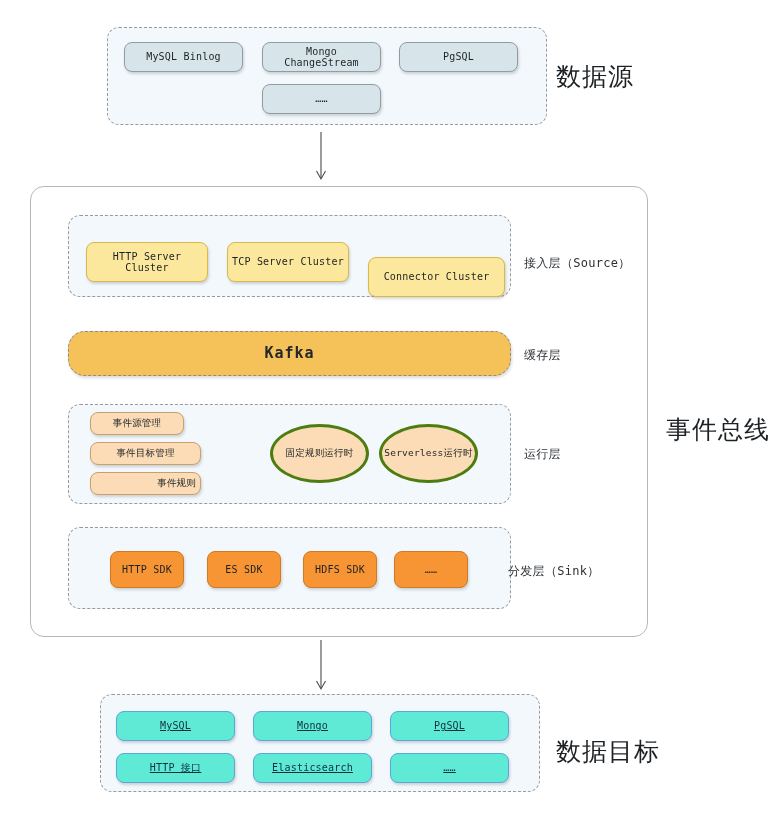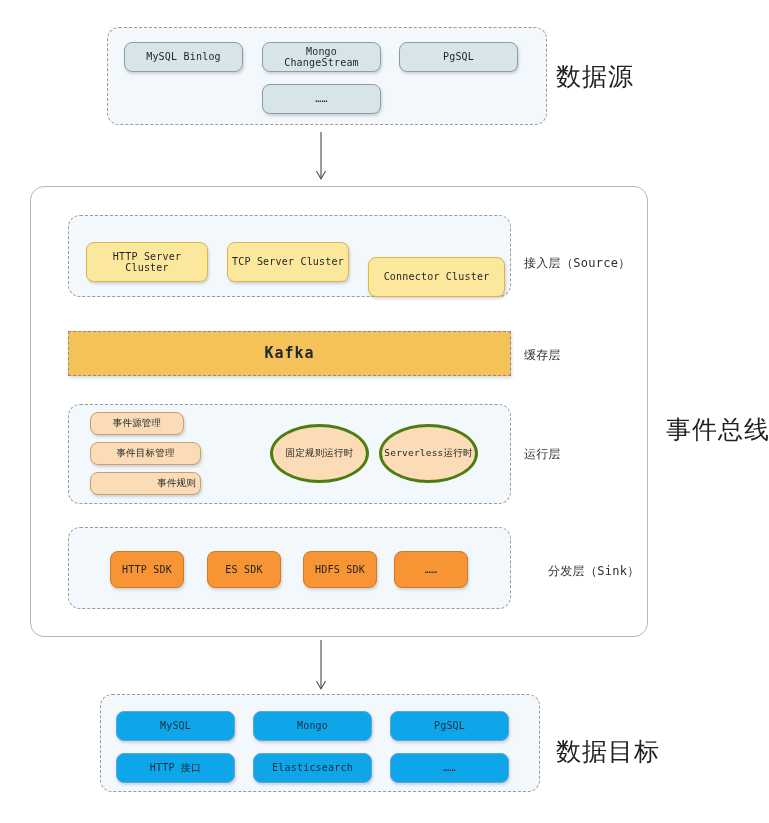--- a/index.html
+++ b/index.html
@@ -50,21 +50,21 @@
     padding: 0 4px;
   }
 
   
   .n-source   { background:#d7e5ea; border-color:#8f9da2; color:#1d2124; }
   .n-yellow   { background:#fce89c; border-color:#d9b84b; color:#1d2124; }
   .n-kafka    { background:#f5c259; border-color:#8a8a8a; border-style:dashed;
                 font-size:15px; font-weight:700; letter-spacing:1px; box-shadow:1px 2px 3px rgba(0,0,0,.14); }
   .n-peach    { background:#fbdcb6; border-color:#caa06a; color:#1d2124; font-size:9.5px; }
   .n-orange   { background:#f79434; border-color:#cf7a24; color:#1d2124; }
-  .n-blue     { background:#0ea5e9; border-color:#5ba7dc; color:#12303f; }
+  .n-blue     { background:#5eead4; border-color:#5ba7dc; color:#12303f;text-decoration:underline; }
 
   .ellipse {
     position: absolute;
     box-sizing: border-box;
     border-radius: 50%;
     background: #fbdcb6;
     border: 3px solid #4d7c0f;
     display: flex;
     align-items: center;
     justify-content: center;
@@ -131,21 +131,21 @@
   </div>
   <div class="node n-yellow" style="left:227px; top:242px; width:122px; height:40px;">
     <span>TCP Server Cluster</span>
   </div>
   <div class="node n-yellow" style="left:368px; top:242px; width:137px; height:40px;margin-top:15px;">
     <span>Connector Cluster</span>
   </div>
 
   <div class="side-label" style="left:524px; top:255px;">接入层（Source）</div>
 
-  <div class="node n-kafka" style="left:68px; top:331px; width:443px; height:45px; border-radius:0;">
+  <div class="node n-kafka" style="left:68px; top:331px; width:443px; height:45px; border-radius:17px;">
     <span>Kafka</span>
   </div>
 
   <div class="side-label" style="left:524px; top:347px;">缓存层</div>
 
   <div class="dashed-group" style="left:68px; top:404px; width:443px; height:100px;"></div>
 
   <div class="node n-peach" style="left:90px; top:412px; width:94px; height:23px;">
     <span>事件源管理</span>
   </div>
@@ -173,21 +173,21 @@
   <div class="node n-orange" style="left:207px; top:551px; width:74px; height:37px;">
     <span>ES SDK</span>
   </div>
   <div class="node n-orange" style="left:303px; top:551px; width:74px; height:37px;">
     <span>HDFS SDK</span>
   </div>
   <div class="node n-orange" style="left:394px; top:551px; width:74px; height:37px;">
     <span>……</span>
   </div>
 
-  <div class="side-label" style="left:548px; top:563px;">分发层（Sink）</div>
+  <div class="side-label" style="left:508px; top:563px;">分发层（Sink）</div>
 
   <svg class="arrow" style="left:310px; top:640px;" width="22" height="52" viewBox="0 0 22 52">
     <line x1="11" y1="0" x2="11" y2="48" stroke="#4a4a4a" stroke-width="1.1"></line>
     <path d="M6.5,41 L11,49 L15.5,41" fill="none" stroke="#4a4a4a" stroke-width="1.1"></path>
   </svg>
 
   <div class="dashed-group" style="left:100px; top:694px; width:440px; height:98px;"></div>
 
   <div class="node n-blue" style="left:116px; top:711px; width:119px; height:30px;">
     <span>MySQL</span>

